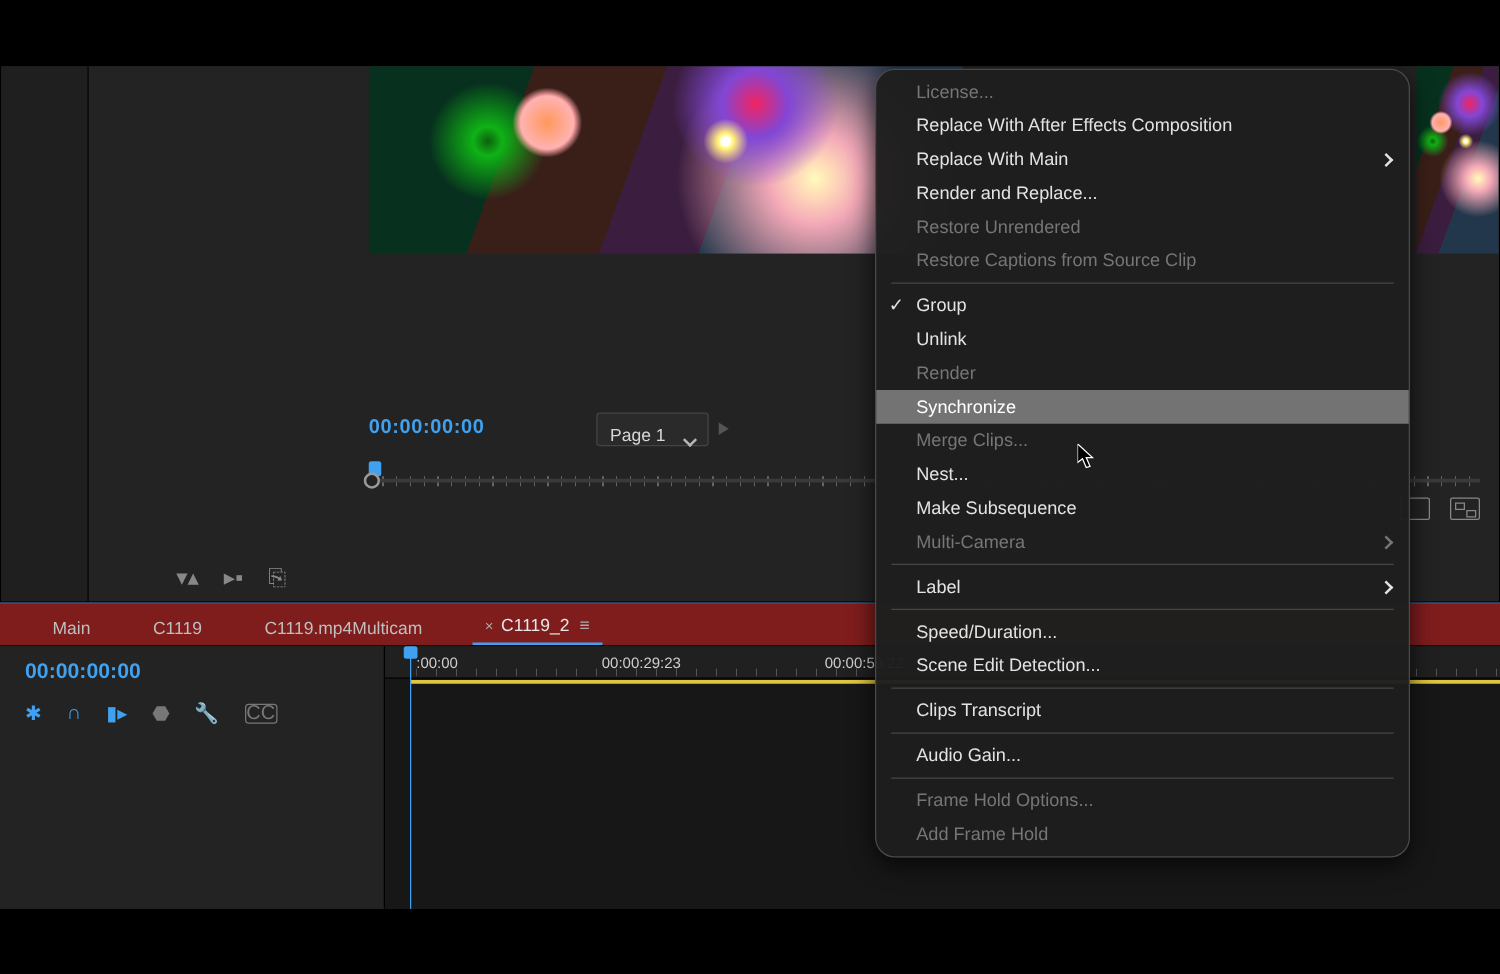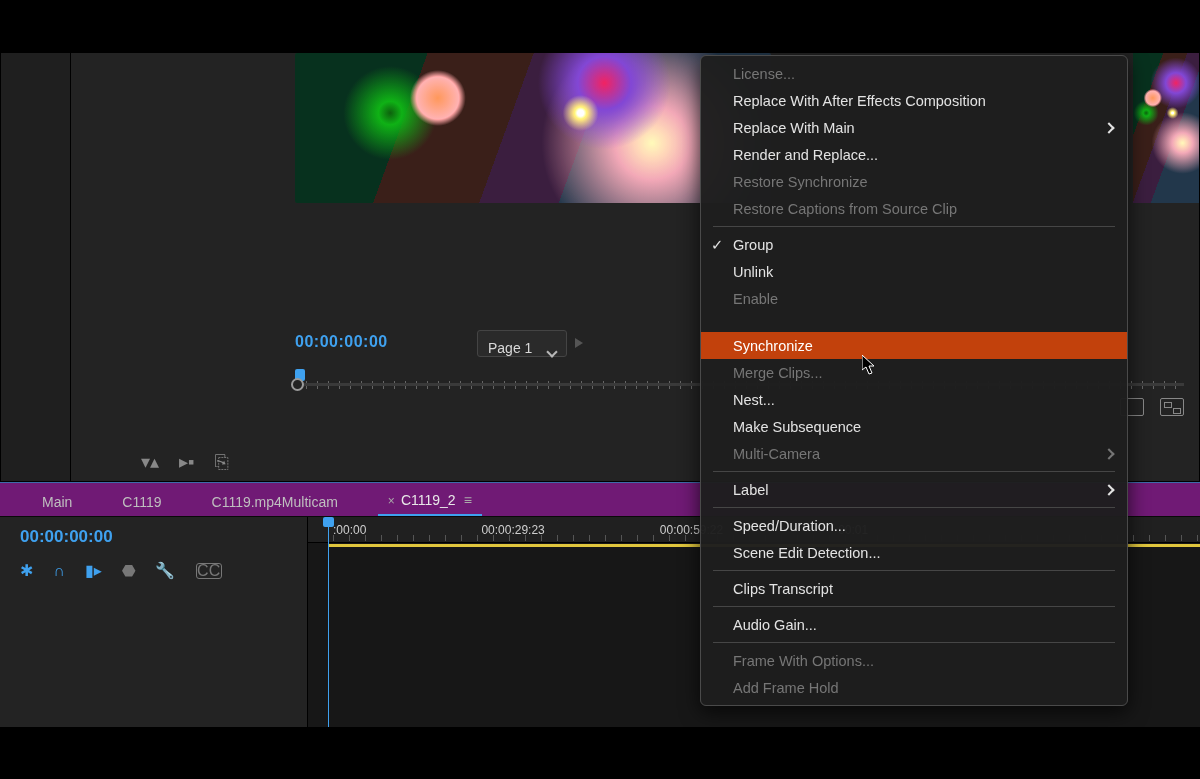--- a/index.html
+++ b/index.html
@@ -32,42 +32,42 @@
   .ruler .knob{position:absolute;left:-4px;top:9px;width:13px;height:13px;border:2px solid #9a9a9a;border-radius:50%;background:#232323;}
   .tick-row{position:absolute;left:0;right:0;top:12px;height:8px;background:repeating-linear-gradient(90deg,#666 0 1px,transparent 1px 11px);}
   .tool-icons{position:absolute;left:70px;bottom:8px;display:flex;gap:20px;align-items:center;}
   .tool-icons span{color:#888;font-size:18px;}
   .panel-icons-right{position:absolute;right:15px;bottom:65px;display:flex;gap:16px;}
   .panel-icons-right .glyph{width:24px;height:18px;border:1.5px solid #888;border-radius:2px;position:relative;}
   .panel-icons-right .glyph.tree::before{content:"";position:absolute;left:3px;top:3px;width:6px;height:4px;border:1px solid #888;}
   .panel-icons-right .glyph.tree::after{content:"";position:absolute;left:12px;top:9px;width:6px;height:4px;border:1px solid #888;}
   
   .lower{position:absolute;left:0;right:0;top:430px;bottom:0;background:#1d1d1d;border-top:1px solid #3e6ba9;}
-  .tabs{height:34px;display:flex;align-items:flex-end;padding-left:32px;gap:30px;border-bottom:1px solid #0a0a0a;background:#701a75;}
+  .tabs{height:34px;display:flex;align-items:flex-end;padding-left:32px;gap:30px;border-bottom:1px solid #0a0a0a;background:#7f1d1d;}
   .tab{font-size:14px;color:#bfbfbf;padding:6px 10px;cursor:default;}
   .tab.active{border-bottom:2px solid #3fa1ef;color:#e8e8e8;}
   .tab .close{color:#aaa;margin-right:6px;font-size:12px;}
   .tab .menu{margin-left:8px;color:#aaa;}
   .tl-head{position:absolute;left:0;top:34px;width:308px;bottom:0;background:#232323;border-right:1px solid #000;padding:10px 20px;}
   .tl-head .tc2{color:#3fa1ef;font-weight:700;font-size:17px;}
   .tl-head .icons{display:flex;gap:20px;margin-top:14px;align-items:center;}
   .tl-head .icons .blue{color:#3fa1ef;font-size:16px;}
   .tl-head .icons .grey{color:#777;font-size:16px;}
   .tl-body{position:absolute;left:308px;top:34px;right:0;bottom:0;background:#171717;}
   .time-ruler{height:26px;display:flex;align-items:center;gap:115px;padding-left:25px;font-size:12px;color:#cfcfcf;background:#202020;border-bottom:1px solid #000;position:relative;white-space:nowrap;}
   .time-ruler::after{content:"";position:absolute;left:25px;right:0;top:18px;height:6px;background:repeating-linear-gradient(90deg,#555 0 1px,transparent 1px 16px);}
   .yellow-span{position:absolute;left:328px;right:0;top:61px;height:3px;background:#e0c63d;}
   .playhead{position:absolute;left:328px;top:34px;width:1px;bottom:0;background:#3fa1ef;}
   .playhead::before{content:"";position:absolute;left:-5px;top:0;width:11px;height:10px;background:#3fa1ef;border-radius:2px;}
   .cc-box{display:inline-flex;align-items:center;justify-content:center;width:26px;height:16px;border:1px solid #777;border-radius:3px;color:#888;font-size:10px;}
   
-  .ctx{position:absolute;left:700px;top:55px;width:428px;background:rgba(30,30,30,0.97);border:1px solid #4a4a4a;border-radius:6px;box-shadow:0 6px 20px rgba(0,0,0,0.7);z-index:50;padding:4px 0;}
+  .ctx{position:absolute;left:700px;top:55px;width:428px;background:rgba(30,30,30,0.97);border:1px solid #4a4a4a;border-radius:16px;box-shadow:0 6px 20px rgba(0,0,0,0.7);z-index:50;padding:4px 0;}
   .ctx .row{height:27px;display:flex;align-items:center;padding:0 16px 0 32px;font-size:14.5px;color:#e3e3e3;position:relative;}
   .ctx .row.disabled{color:#767676;}
-  .ctx .row.selected{background:#c2410c;color:#fff;margin-top:20px;}
+  .ctx .row.selected{background:#737373;color:#fff;}
   .ctx .row .submenu{position:absolute;right:14px;border:solid currentColor;border-width:0 2px 2px 0;padding:3px;transform:rotate(-45deg);}
   .ctx .row .check{position:absolute;left:10px;}
   .ctx hr{border:none;border-top:1px solid #464646;margin:4px 12px;}
   .cursor{position:absolute;left:862px;top:355px;z-index:60;width:16px;height:20px;}
   .cursor svg{display:block;}
 </style>
 </head>
 <body>
 
 <div class="letterbox-top"></div>
@@ -148,35 +148,35 @@
       <span>Replace With After Effects Composition</span>
     </div>
   <div class="row">
       <span>Replace With Main</span>
       <span class="submenu"></span>
     </div>
   <div class="row">
       <span>Render and Replace...</span>
     </div>
   <div class="row disabled">
-      <span>Restore Synchronize</span>
+      <span>Restore Unrendered</span>
     </div>
   <div class="row disabled">
       <span>Restore Captions from Source Clip</span>
     </div>
   <hr>
   <div class="row">
       <span class="check">✓</span>
       <span>Group</span>
     </div>
   <div class="row">
       <span>Unlink</span>
     </div>
   <div class="row disabled">
-      <span>Enable</span>
+      <span>Render</span>
     </div>
   <div class="row selected">
       <span>Synchronize</span>
     </div>
   <div class="row disabled">
       <span>Merge Clips...</span>
     </div>
   <div class="row">
       <span>Nest...</span>
     </div>
@@ -202,21 +202,21 @@
   <hr>
   <div class="row">
       <span>Clips Transcript</span>
     </div>
   <hr>
   <div class="row">
       <span>Audio Gain...</span>
     </div>
   <hr>
   <div class="row disabled">
-      <span>Frame With Options...</span>
+      <span>Frame Hold Options...</span>
     </div>
   <div class="row disabled">
       <span>Add Frame Hold</span>
     </div>
 </div>
 
 <div class="cursor">
   <svg width="16" height="20" viewBox="0 0 16 20">
       <path d="M0,0 L0,15 L4,12 L7,19 L10,18 L7,11 L12,11 Z" fill="#000" stroke="#fff" stroke-width="1"></path>
     </svg>

